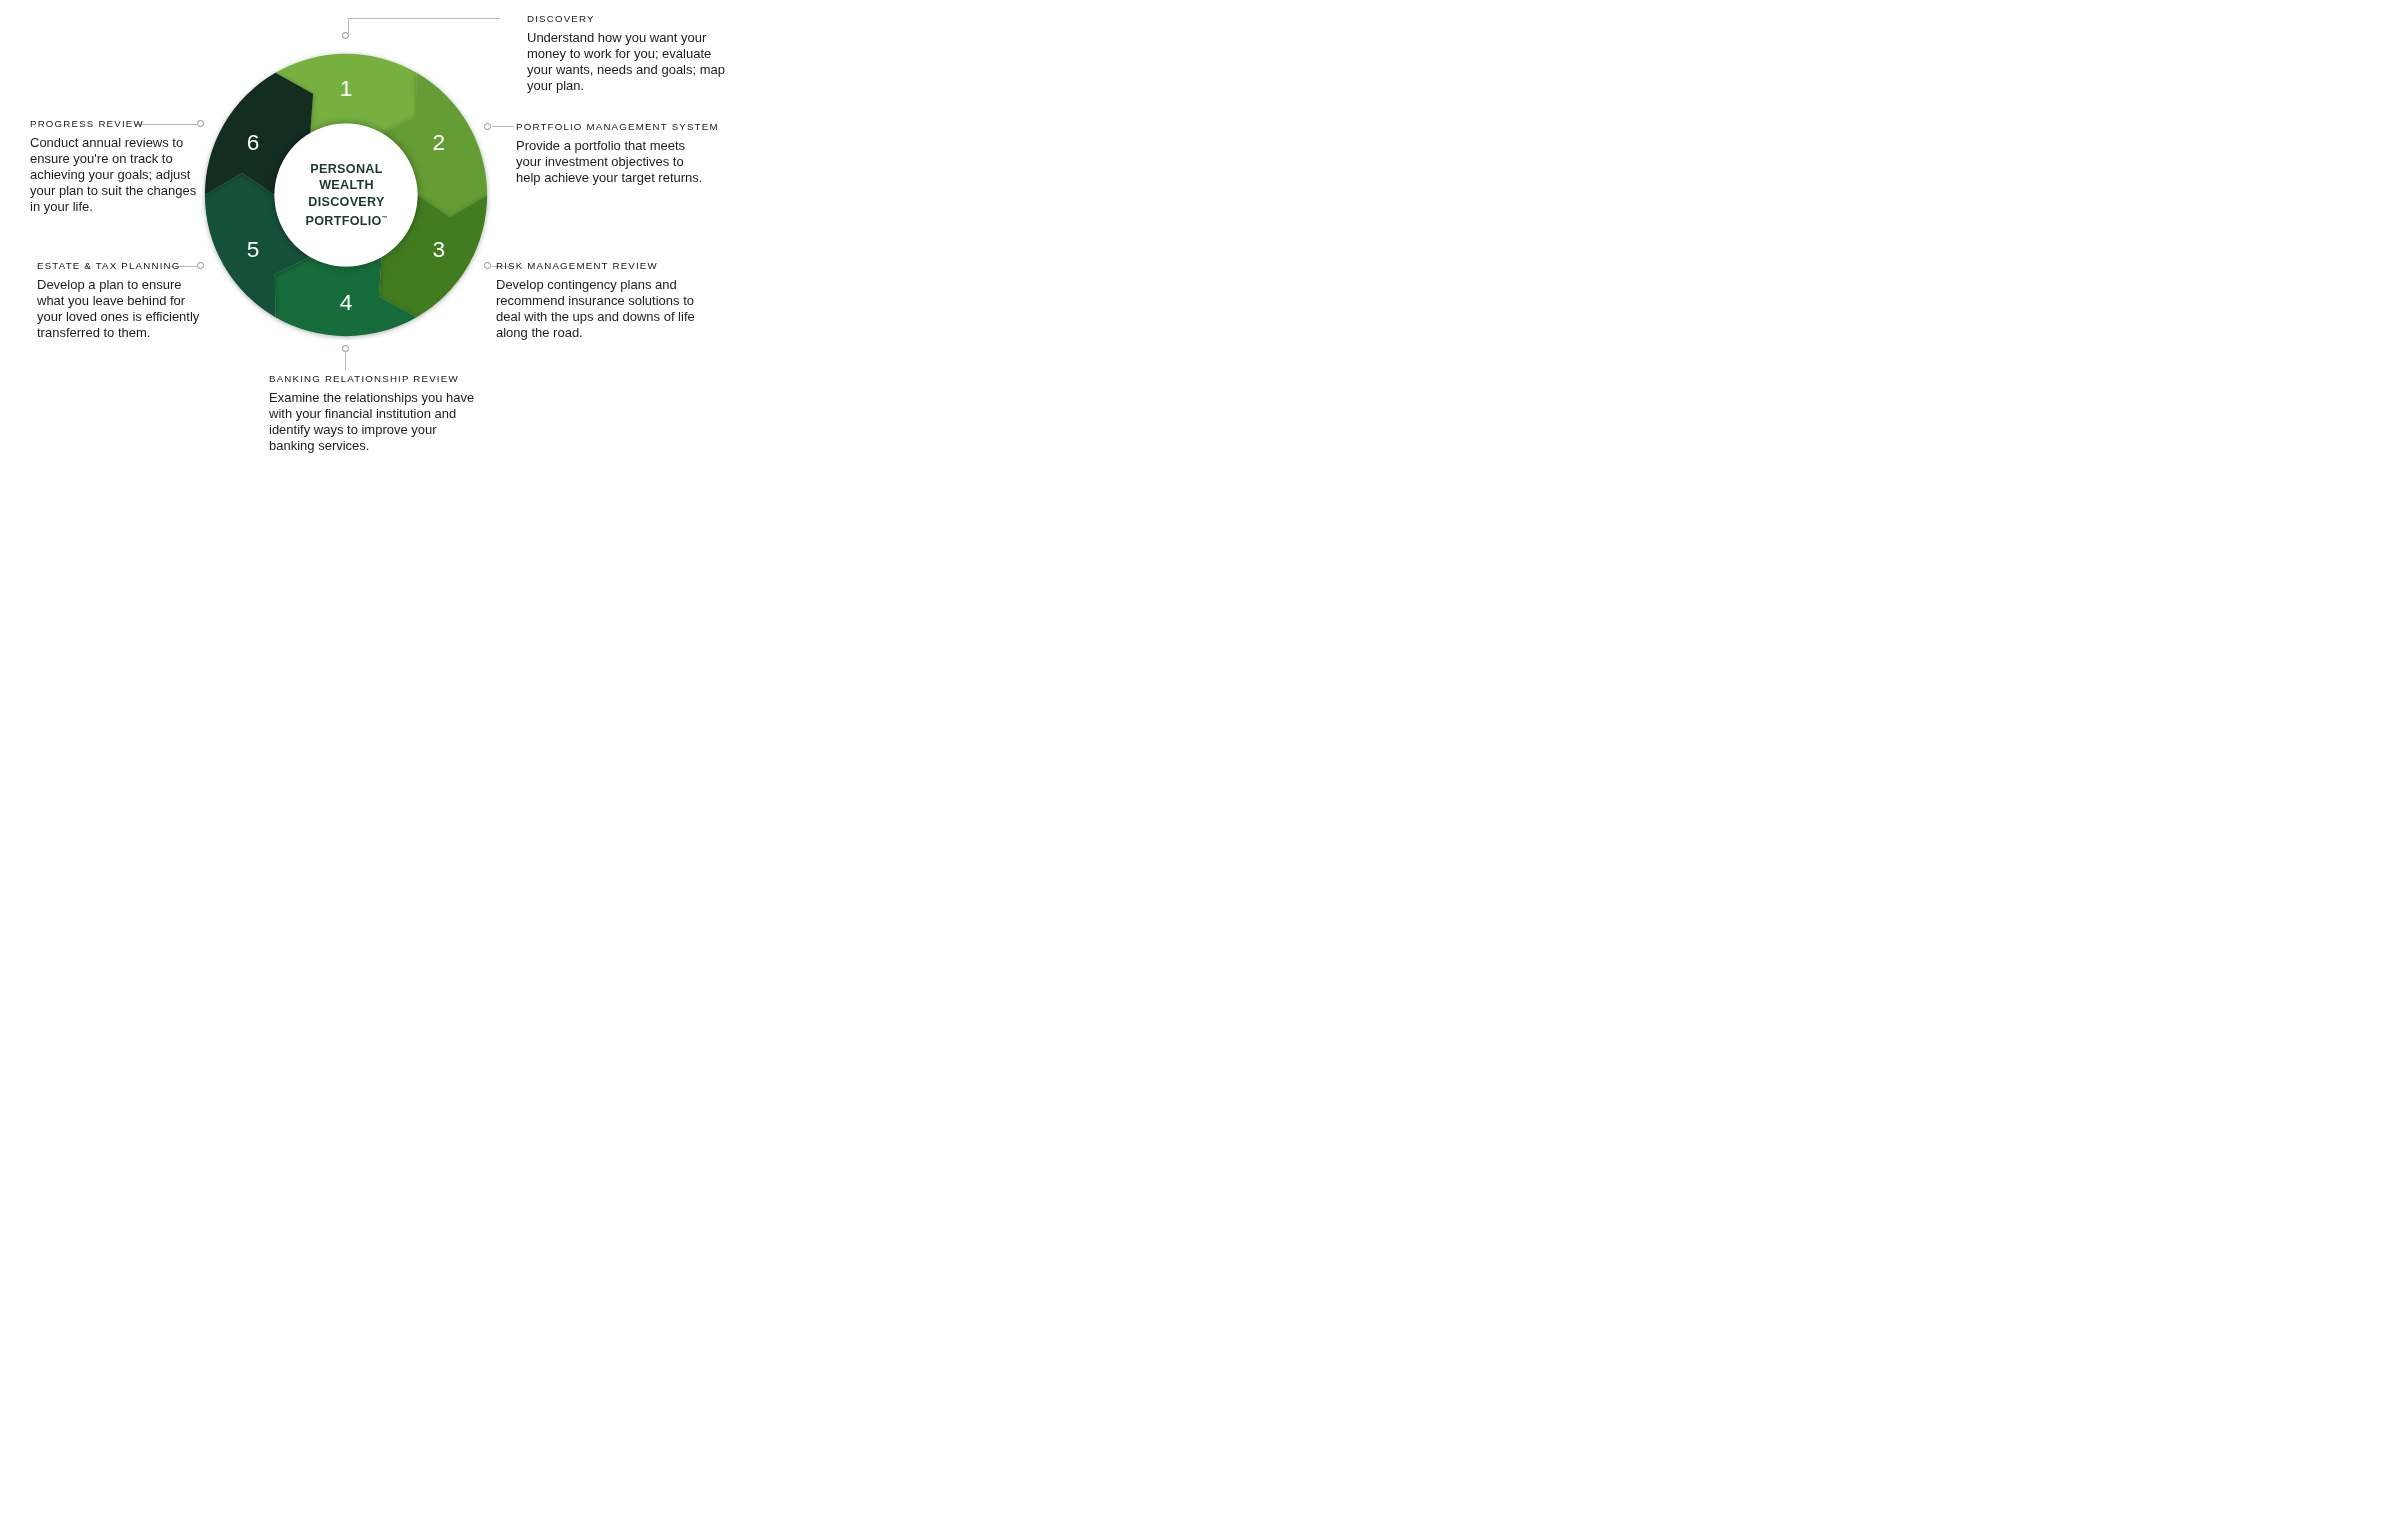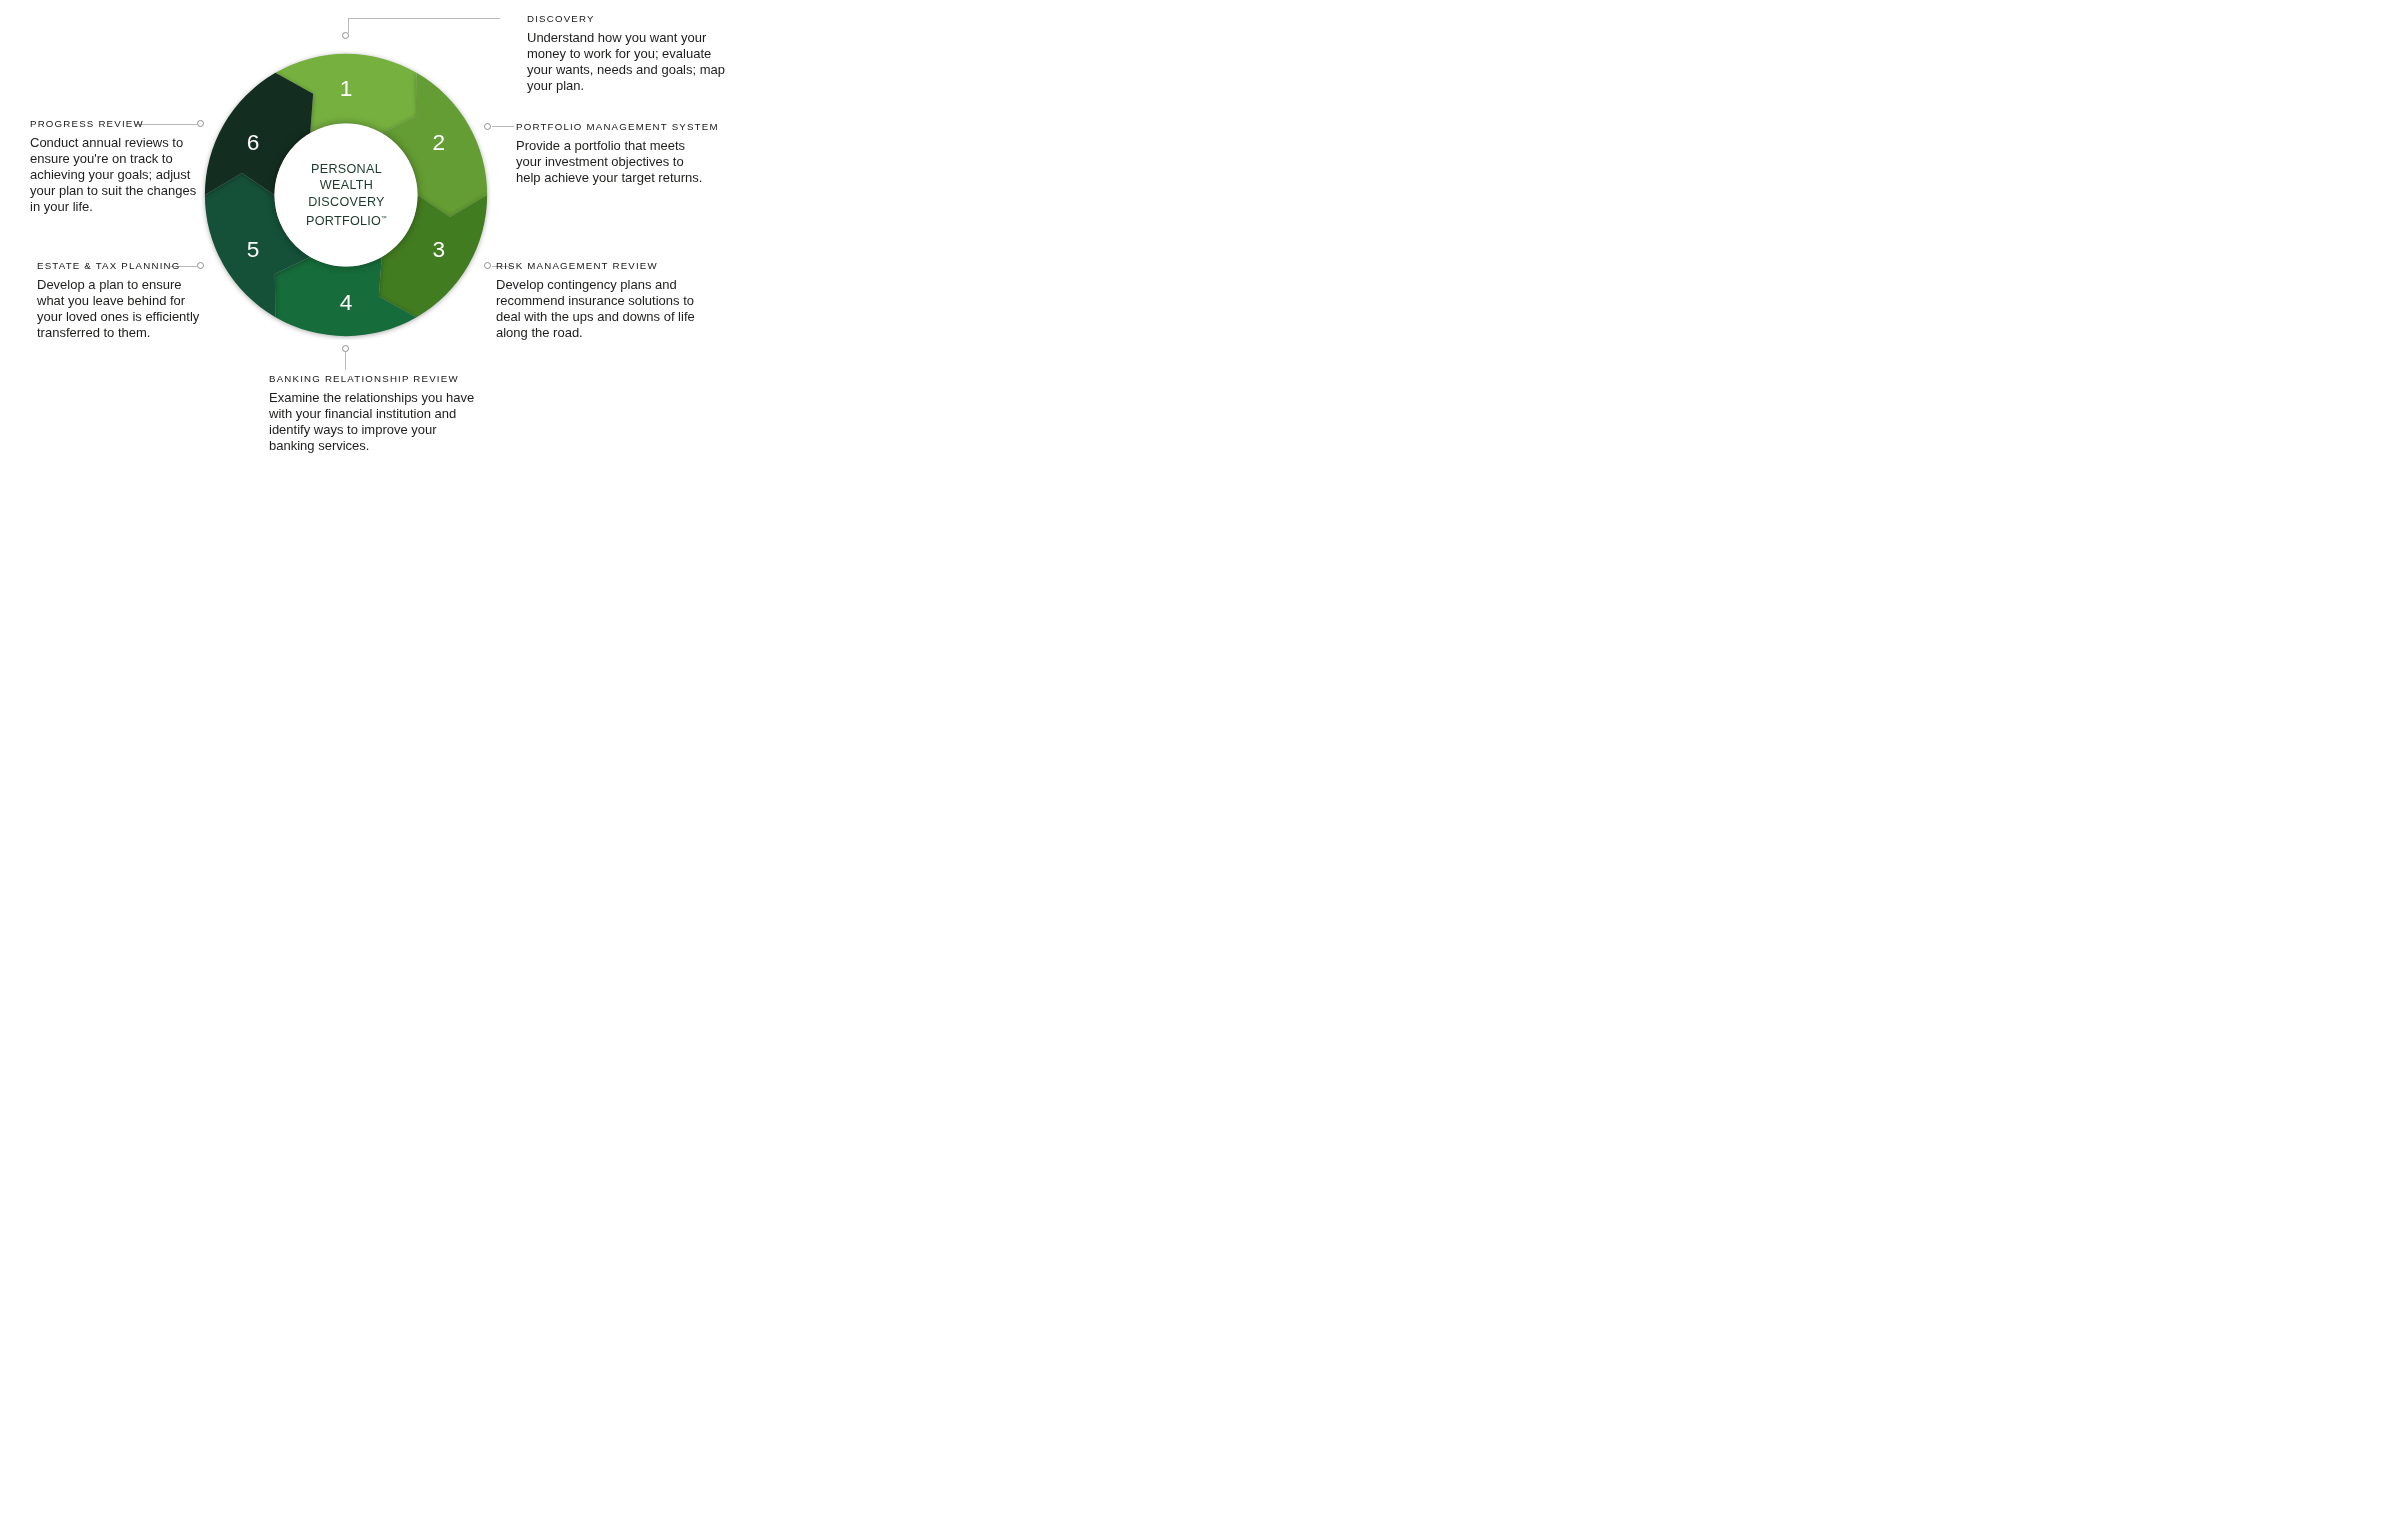--- a/index.html
+++ b/index.html
@@ -67,21 +67,21 @@
   .seg-num{
     font-family:"Liberation Sans", sans-serif;
     font-weight:300;
     font-size:47px;
     fill:#ffffff;
   }
 
   .center-title{
     position:absolute;left:275px;top:161px;width:143px;
     text-align:center;
-    font-size:12.6px;font-weight:400;line-height:16.4px;
+    font-size:12.6px;font-weight:700;line-height:16.4px;
     letter-spacing:0.3px;
     color:#1c3a2a;
   }
   .center-title sup{font-size:5.8px;vertical-align:super;letter-spacing:0;}
 </style>
 </head>
 <body>
 
 <div class="canvas">
 

